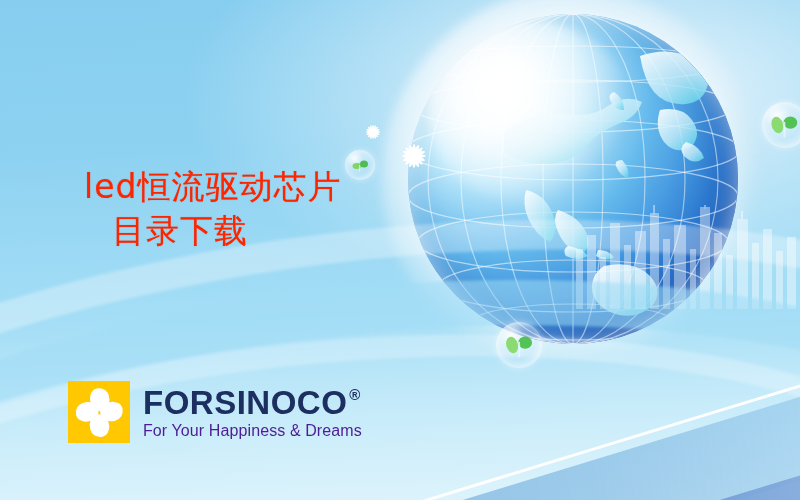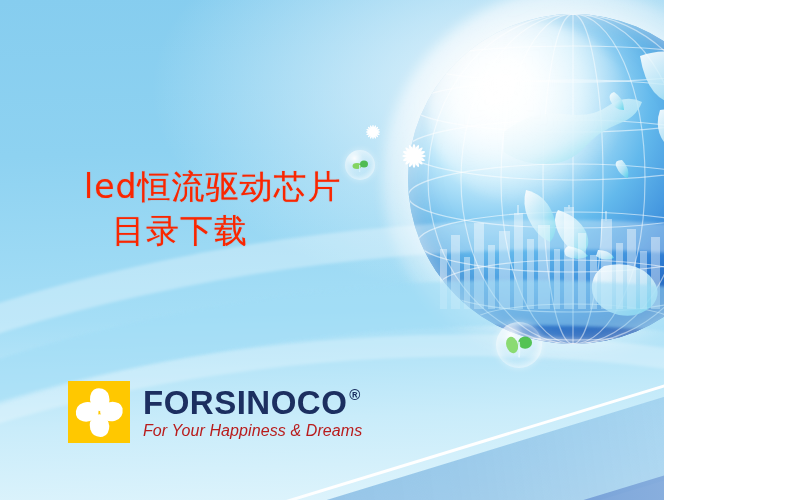--- a/index.html
+++ b/index.html
@@ -6,21 +6,21 @@
     margin: 0;
     padding: 0;
     background: #ffffff;
   }
   body {
     font-family: "Liberation Sans", sans-serif;
   }
 
   #banner {
     position: relative;
-    width: 664px;
+    width: 800px;
     height: 500px;
     overflow: hidden;
     background: #8dcff0;
   }
 
   
   .sky {
     position: absolute;
     inset: 0;
     background:
@@ -262,25 +262,24 @@
   }
   .logo-reg {
     font-size: 15px;
     line-height: 1;
     margin-left: 2px;
     margin-top: 1px;
   }
   .logo-tag {
     font-family: "Liberation Sans", sans-serif;
     font-size: 16px;
-    color: #b91c1c;
+    color: #4c1d95;
     margin-top: 4px;
     letter-spacing: 0.1px;
     line-height: 1;
-    font-style: italic;
   }
 </style>
 </head>
 <body>
 
 <div id="banner">
 
   <div class="sky"></div>
 
   <div class="swirl swirl-a"></div>

